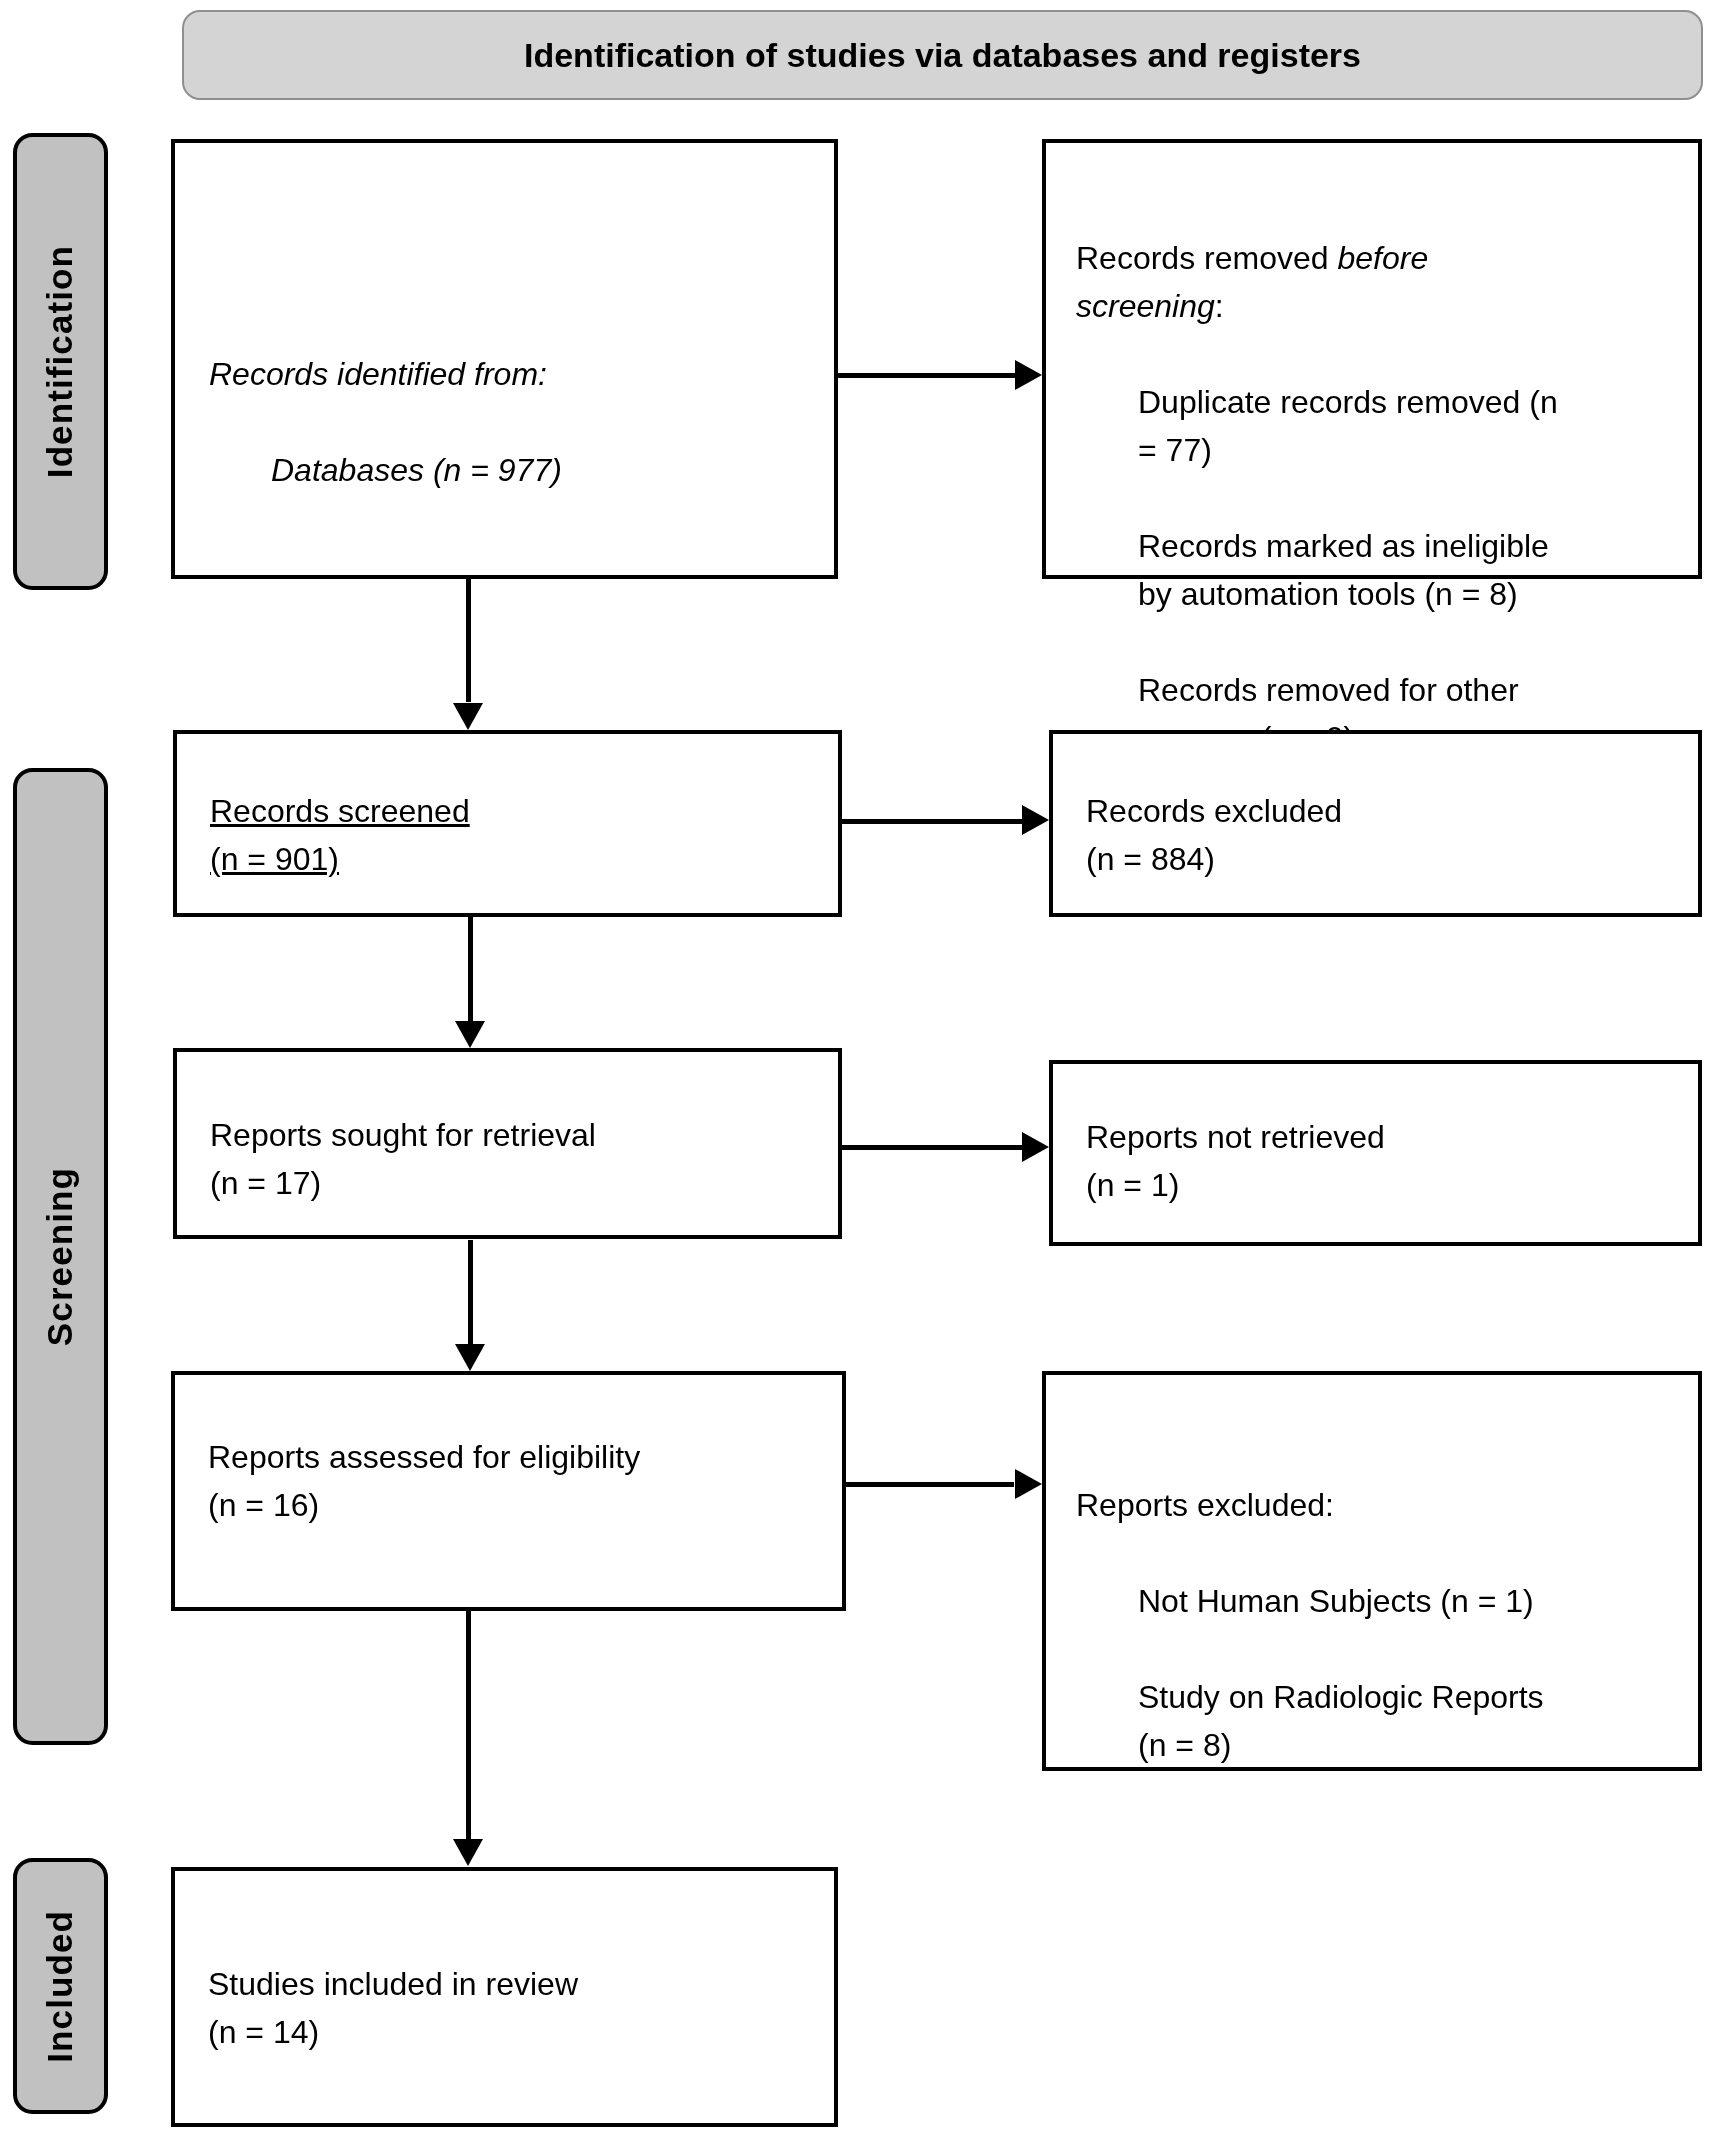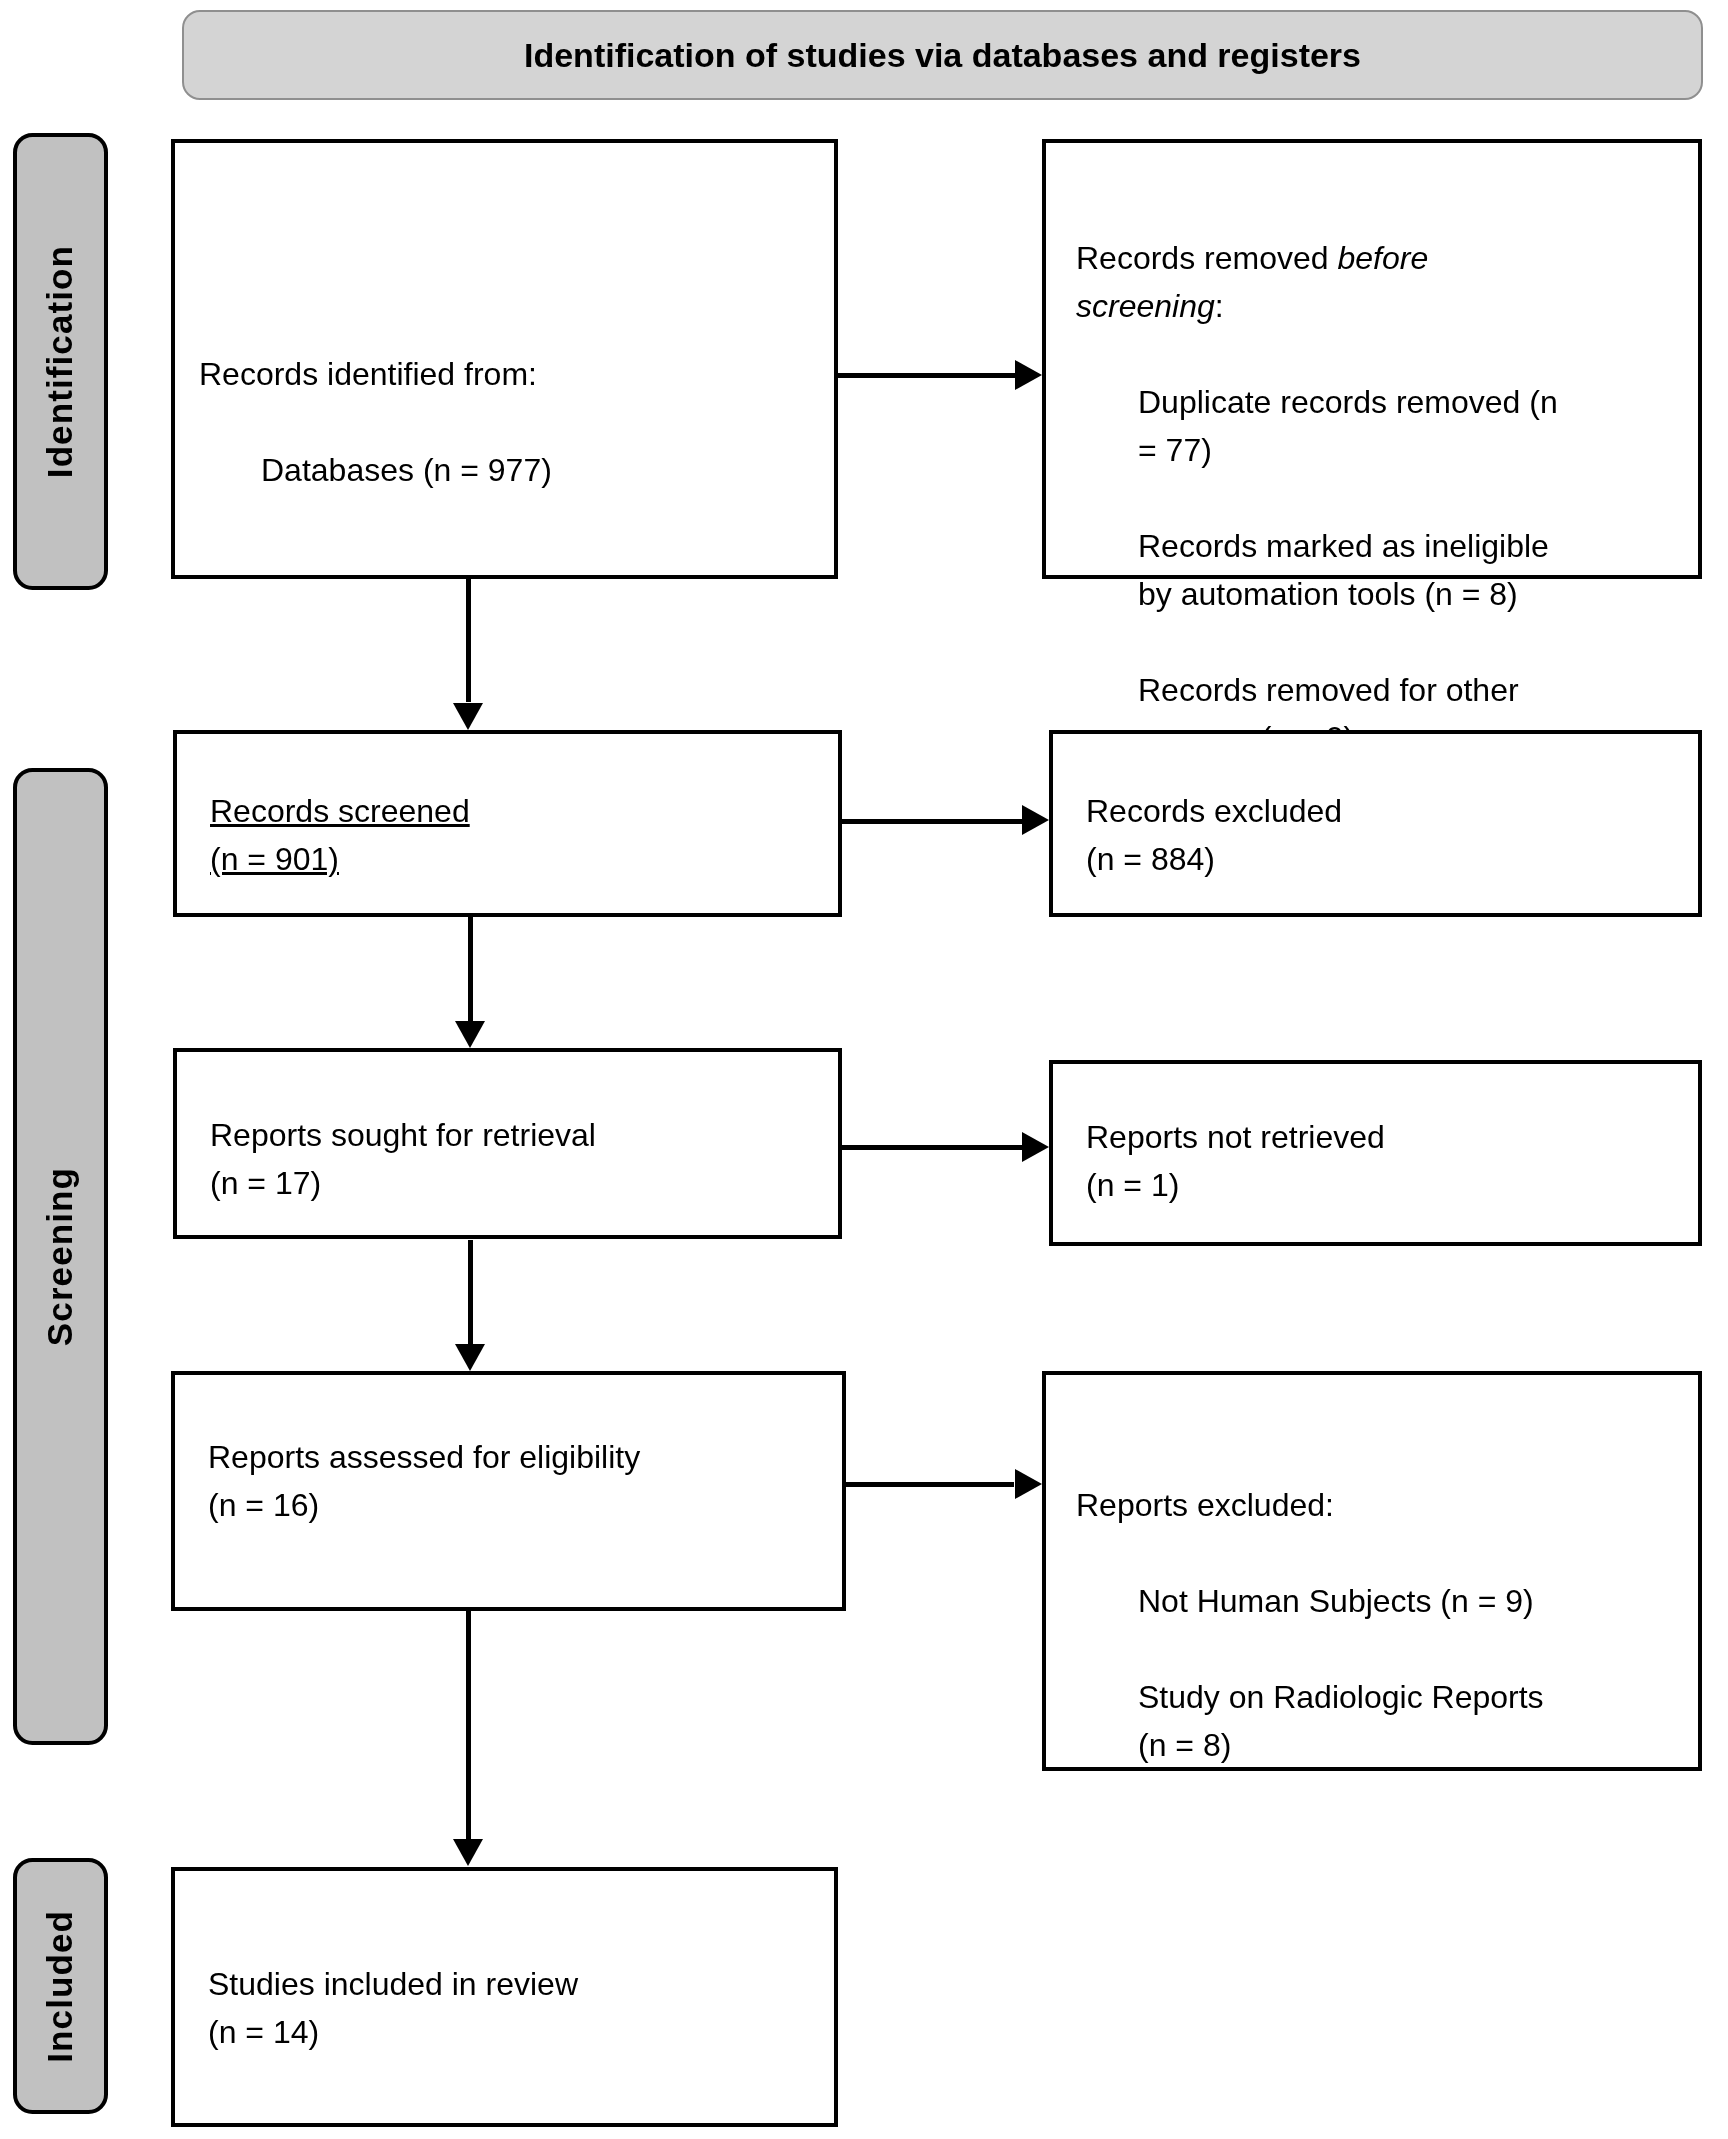--- a/index.html
+++ b/index.html
@@ -91,21 +91,21 @@
     <span>Identification</span>
   </div>
   <div class="tab tab-screening">
     <span>Screening</span>
   </div>
   <div class="tab tab-included">
     <span>Included</span>
   </div>
 
   <div class="box box-records-identified">
-    <div class="box-text" style="left:24px;top:159px;right:17px;">
+    <div class="box-text" style="left:34px;top:159px;right:17px;font-style:italic;">
       <div>Records identified from:</div>
       <div class="indent">Databases (n = 977)</div>
     </div>
   </div>
 
   <div class="box box-records-removed">
     <div class="box-text" style="left:30px;top:43px;right:11.4px;">
       <div><span>Records removed </span><span class="itl">before</span><br><span class="itl">screening</span><span>:</span></div>
       <div class="indent">Duplicate records removed (n
 = 77)</div>
@@ -137,21 +137,21 @@
   </div>
 
   <div class="box box-reports-assessed">
     <div class="box-text" style="left:33px;top:58px;right:11.4px;">Reports assessed for eligibility
 (n = 16)</div>
   </div>
 
   <div class="box box-reports-excluded">
     <div class="box-text" style="left:30px;top:58px;right:11.4px;">
       <div>Reports excluded:</div>
-      <div class="indent">Not Human Subjects (n = 9)</div>
+      <div class="indent">Not Human Subjects (n = 1)</div>
       <div class="indent">Study on Radiologic Reports
 (n = 8)</div>
     </div>
   </div>
 
   <div class="box box-studies-included">
     <div class="box-text" style="left:33px;top:89px;right:11.4px;">Studies included in review
 (n = 14)</div>
   </div>
 

